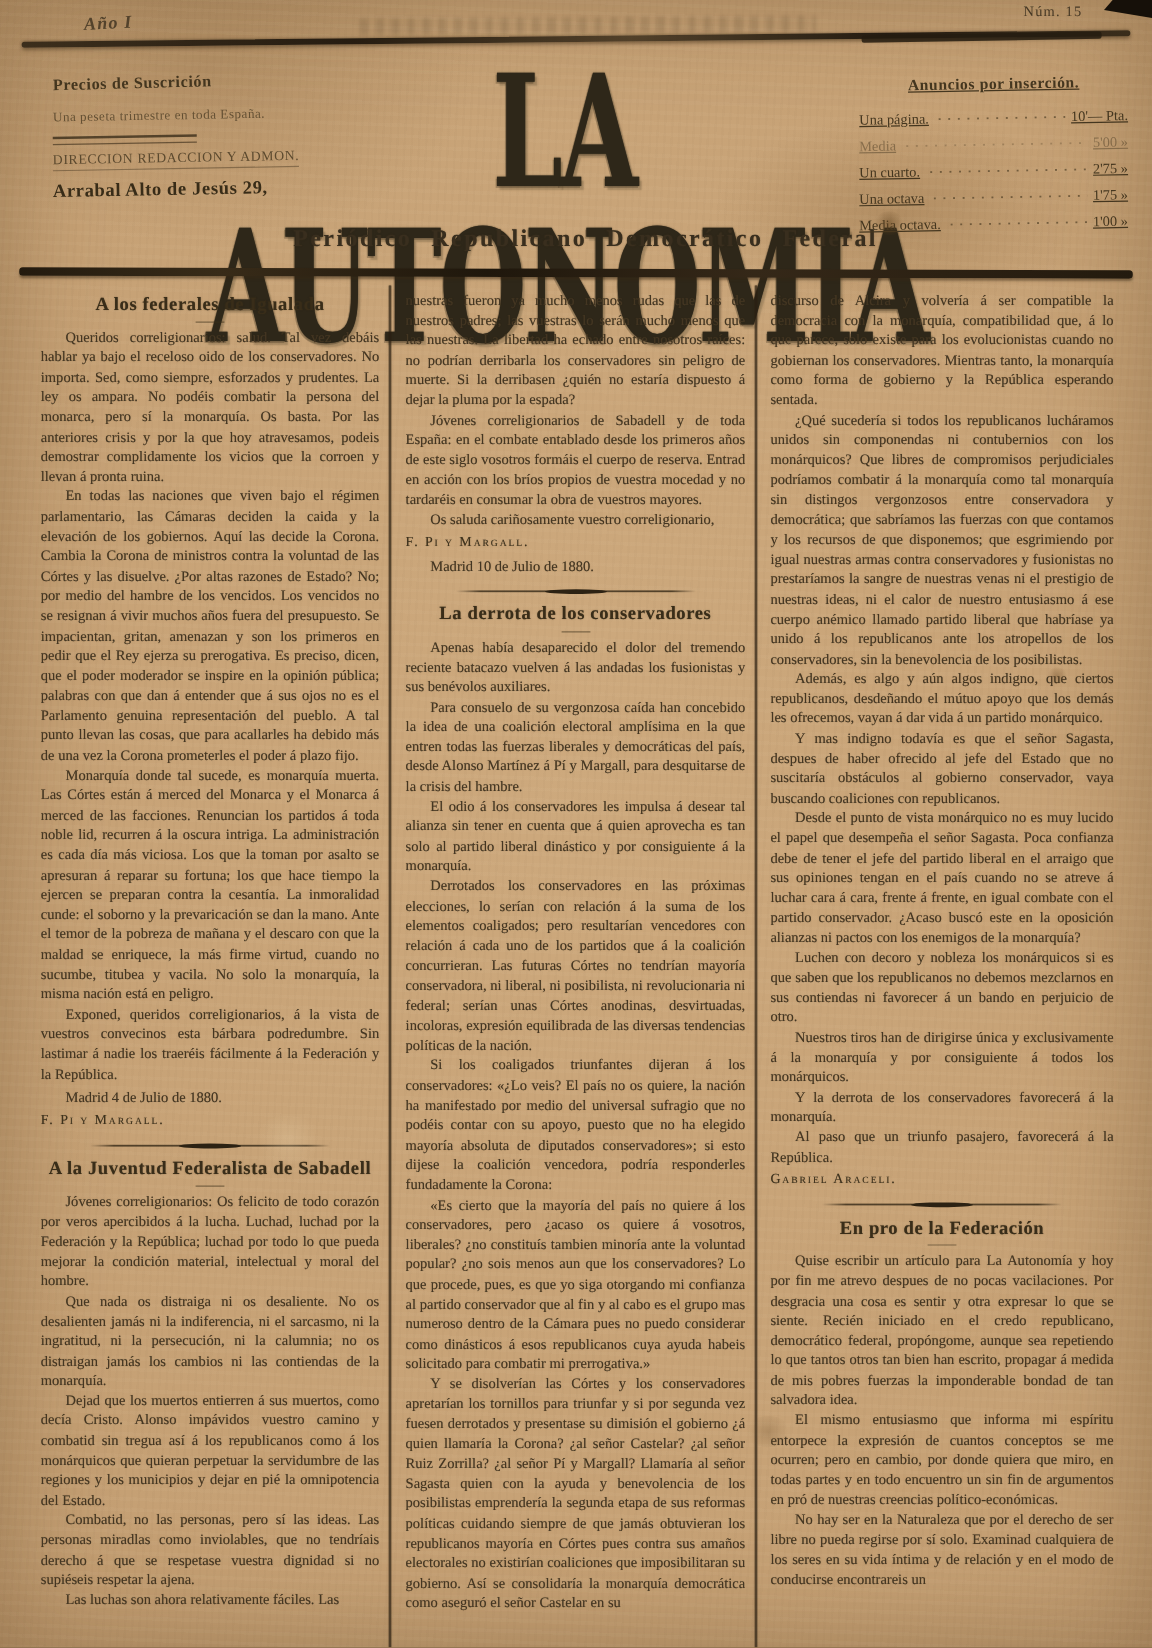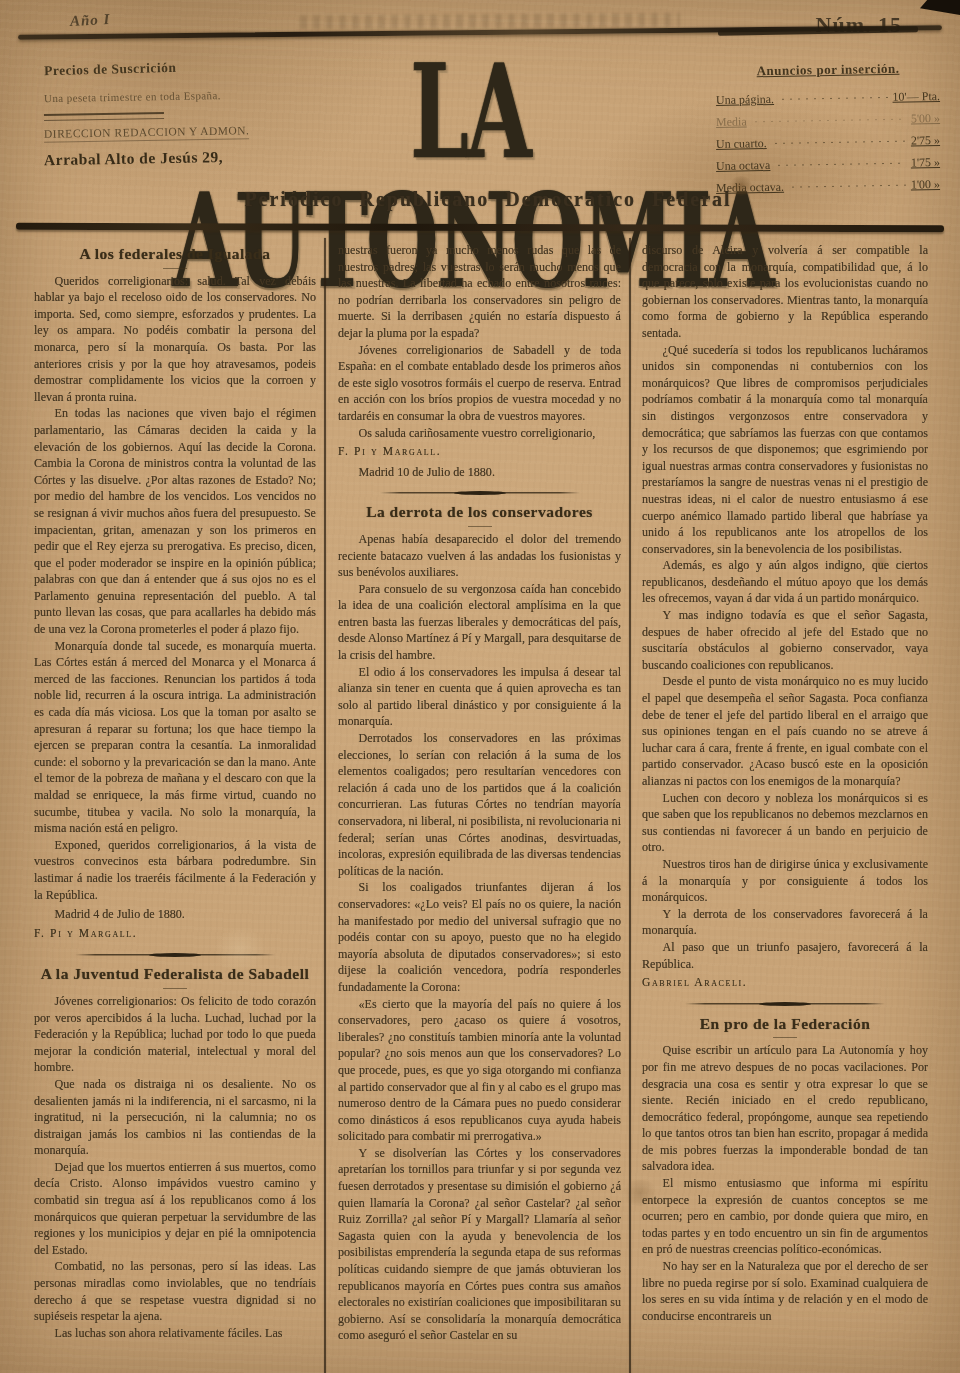--- a/index.html
+++ b/index.html
@@ -17,21 +17,21 @@
       radial-gradient(ellipse 1050px 1500px at 50% 45%, #cda97d 0%, #c5a074 55%, #b9946a 85%, #ad8960 100%);
     box-shadow:inset 0 0 90px rgba(88,60,28,.38);
   }
   .grain{position:absolute;inset:0;pointer-events:none;
     background:
       repeating-linear-gradient(93deg, rgba(60,40,20,.02) 0 2px, transparent 2px 6px),
       repeating-linear-gradient(2deg, rgba(255,240,210,.03) 0 3px, transparent 3px 9px);}
   
   .year{position:absolute;left:70px;top:12px;font-style:italic;font-weight:bold;
     font-size:15px;letter-spacing:1px;transform:rotate(-3deg);opacity:.8;color:#3d311f;}
-  .issue{position:absolute;right:58px;top:12px;font-weight:bold;font-size:22px;
+  .issue{position:absolute;right:58px;top:2px;font-weight:normal;font-size:12px;
     letter-spacing:1px;color:#33291a;opacity:.85;}
   .faded-dateline{position:absolute;left:300px;top:14px;width:380px;height:14px;opacity:.28;
     background:repeating-linear-gradient(90deg, rgba(60,45,25,.55) 0 7px, transparent 7px 13px);
     filter:blur(1.6px);transform:rotate(-.4deg);}
   .header-rule{position:absolute;left:18px;top:30px;width:924px;height:5px;border-radius:3px;
     transform:rotate(-.6deg);
     background:linear-gradient(90deg, rgba(40,30,16,.85) 0%, rgba(30,22,12,.95) 30%, rgba(55,42,24,.8) 55%, rgba(28,21,12,.95) 78%, rgba(45,34,19,.9) 100%);
     box-shadow:0 2px 3px rgba(60,42,20,.45), 0 -1px 2px rgba(60,42,20,.3);}
   .issue-rule{position:absolute;right:42px;top:28px;width:200px;height:6px;background:#241c10;opacity:.85;border-radius:2px;transform:rotate(-1deg);}
   .corner-mark{position:absolute;right:0;top:0;width:40px;height:15px;background:#161009;
@@ -175,21 +175,21 @@
     </div>
   <div class="col c2">
       <p class="para cont">nuestras fueron ya mucho menos rudas que las de nuestros padres; las vuestras lo serán mucho menos que las nuestras. La libertad ha echado entre nosotros raíces: no podrían derribarla los conservadores sin peligro de muerte. Si la derribasen ¿quién no estaría dispuesto á dejar la pluma por la espada?</p>
       <p class="para">Jóvenes correligionarios de Sabadell y de toda España: en el combate entablado desde los primeros años de este siglo vosotros formáis el cuerpo de reserva. Entrad en acción con los bríos propios de vuestra mocedad y no tardaréis en consumar la obra de vuestros mayores.</p>
       <p class="para">Os saluda cariñosamente vuestro correligionario,</p>
       <p class="signature">F. Pi y Margall.</p>
       <p class="para dateline">Madrid 10 de Julio de 1880.</p>
       <div class="article-separator"></div>
       <h2 class="article-title">La derrota de los conservadores</h2>
       <p class="para">Apenas había desaparecido el dolor del tremendo reciente batacazo vuelven á las andadas los fusionistas y sus benévolos auxiliares.</p>
-      <p class="para">Para consuelo de su vergonzosa caída han concebido la idea de una coalición electoral amplísima en la que entren basta las fuerzas liberales y democráticas del país, desde Alonso Martínez á Pí y Margall, para desquitarse de la crisis del hambre.</p>
+      <p class="para">Para consuelo de su vergonzosa caída han concebido la idea de una coalición electoral amplísima en la que entren todas las fuerzas liberales y democráticas del país, desde Alonso Martínez á Pí y Margall, para desquitarse de la crisis del hambre.</p>
       <p class="para">El odio á los conservadores les impulsa á desear tal alianza sin tener en cuenta que á quien aprovecha es tan solo al partido liberal dinástico y por consiguiente á la monarquía.</p>
       <p class="para">Derrotados los conservadores en las próximas elecciones, lo serían con relación á la suma de los elementos coaligados; pero resultarían vencedores con relación á cada uno de los partidos que á la coalición concurrieran. Las futuras Córtes no tendrían mayoría conservadora, ni liberal, ni posibilista, ni revolucionaria ni federal; serían unas Córtes anodinas, desvirtuadas, incoloras, expresión equilibrada de las diversas tendencias políticas de la nación.</p>
       <p class="para">Si los coaligados triunfantes dijeran á los conservadores: «¿Lo veis? El país no os quiere, la nación ha manifestado por medio del universal sufragio que no podéis contar con su apoyo, puesto que no ha elegido mayoría absoluta de diputados conservadores»; si esto dijese la coalición vencedora, podría responderles fundadamente la Corona:</p>
       <p class="para">«Es cierto que la mayoría del país no quiere á los conservadores, pero ¿acaso os quiere á vosotros, liberales? ¿no constituís tambien minoría ante la voluntad popular? ¿no sois menos aun que los conservadores? Lo que procede, pues, es que yo siga otorgando mi confianza al partido conservador que al fin y al cabo es el grupo mas numeroso dentro de la Cámara pues no puedo considerar como dinásticos á esos republicanos cuya ayuda habeis solicitado para combatir mi prerrogativa.»</p>
       <p class="para">Y se disolverían las Córtes y los conservadores apretarían los tornillos para triunfar y si por segunda vez fuesen derrotados y presentase su dimisión el gobierno ¿á quien llamaría la Corona? ¿al señor Castelar? ¿al señor Ruiz Zorrilla? ¿al señor Pí y Margall? Llamaría al señor Sagasta quien con la ayuda y benevolencia de los posibilistas emprendería la segunda etapa de sus reformas políticas cuidando siempre de que jamás obtuvieran los republicanos mayoría en Córtes pues contra sus amaños electorales no existirían coaliciones que imposibilitaran su gobierno. Así se consolidaría la monarquía democrática como aseguró el señor Castelar en su</p>
     </div>
   <div class="col c3">
       <p class="para cont">discurso de Alcira y volvería á ser compatible la democracia con la monarquía, compatibilidad que, á lo que parece, solo existe para los evolucionistas cuando no gobiernan los conservadores. Mientras tanto, la monarquía como forma de gobierno y la República esperando sentada.</p>
       <p class="para">¿Qué sucedería si todos los republicanos lucháramos unidos sin componendas ni contubernios con los monárquicos? Que libres de compromisos perjudiciales podríamos combatir á la monarquía como tal monarquía sin distingos vergonzosos entre conservadora y democrática; que sabríamos las fuerzas con que contamos y los recursos de que disponemos; que esgrimiendo por igual nuestras armas contra conservadores y fusionistas no prestaríamos la sangre de nuestras venas ni el prestigio de nuestras ideas, ni el calor de nuestro entusiasmo á ese cuerpo anémico llamado partido liberal que habríase ya unido á los republicanos ante los atropellos de los conservadores, sin la benevolencia de los posibilistas.</p>
       <p class="para">Además, es algo y aún algos indigno, que ciertos republicanos, desdeñando el mútuo apoyo que los demás les ofrecemos, vayan á dar vida á un partido monárquico.</p>

